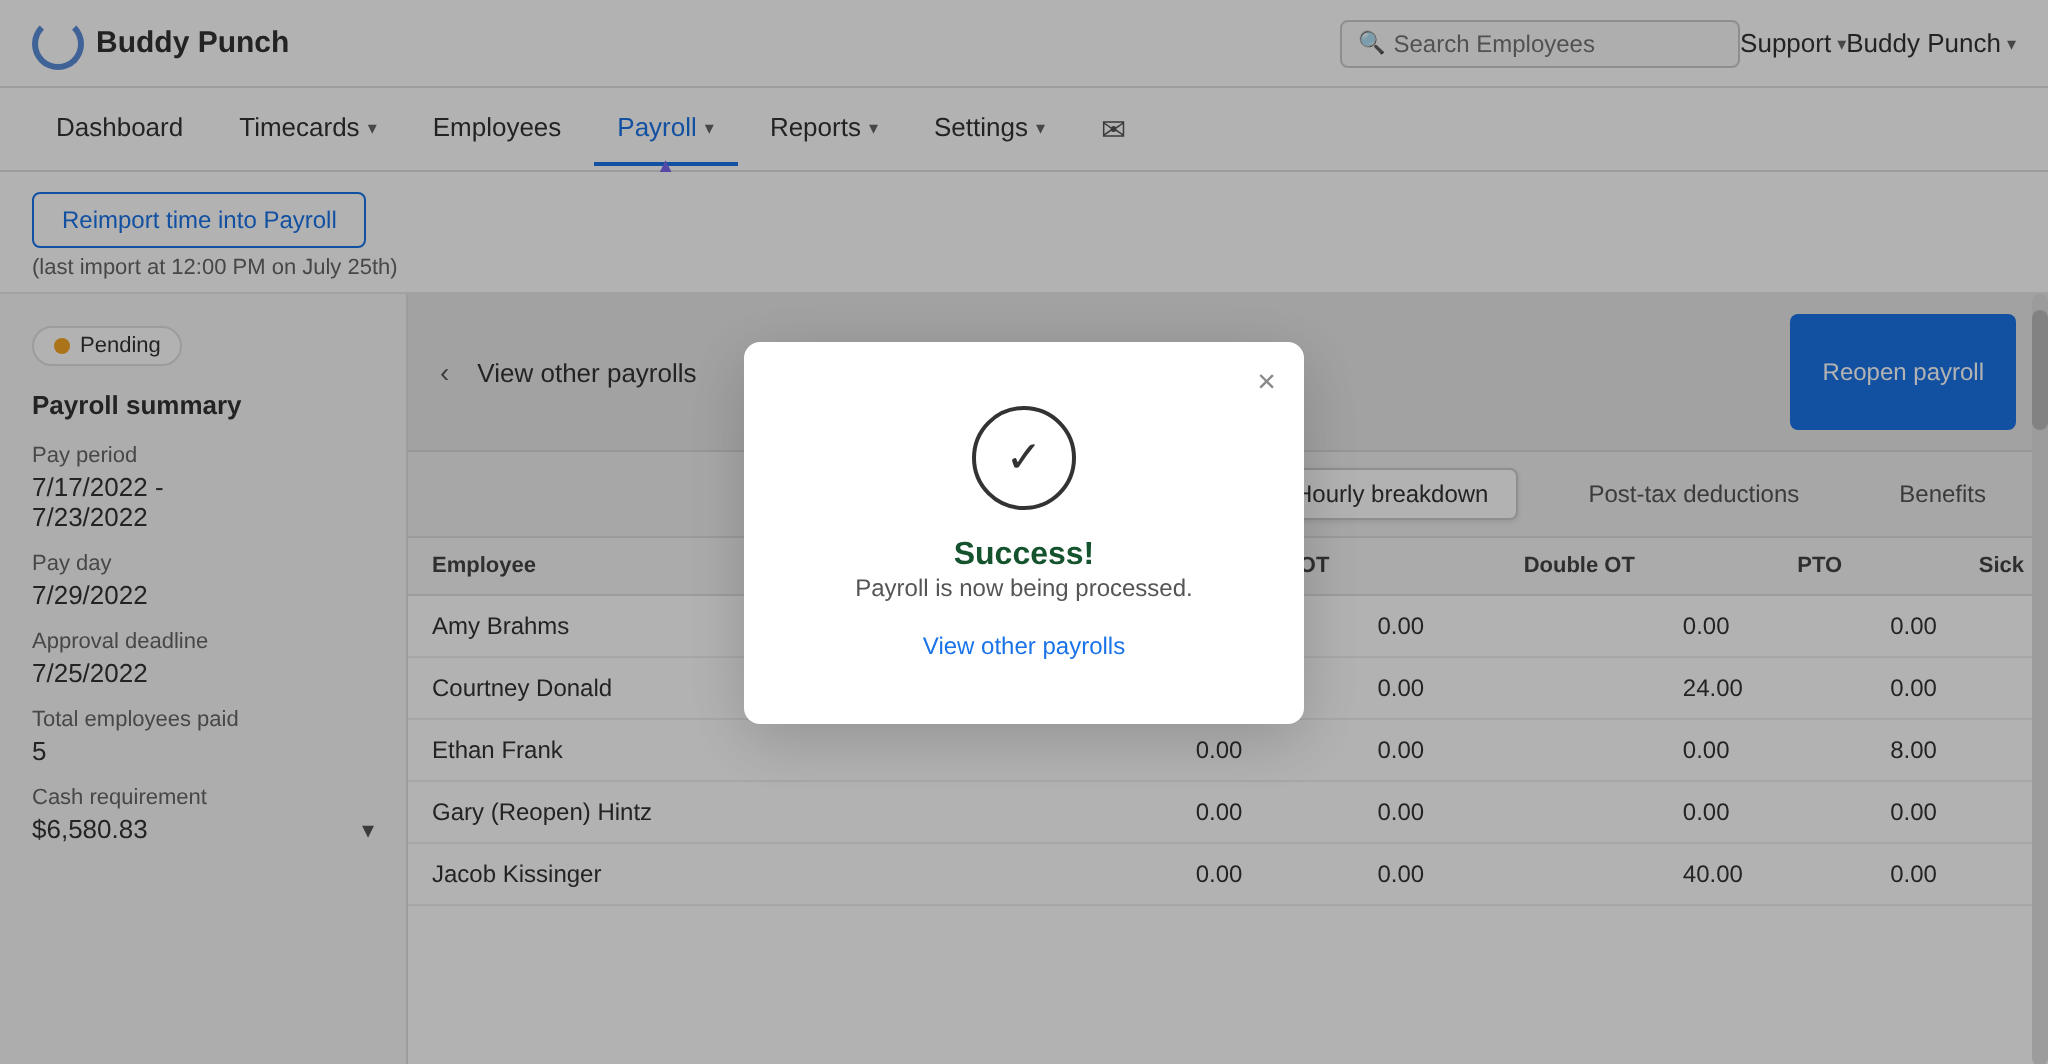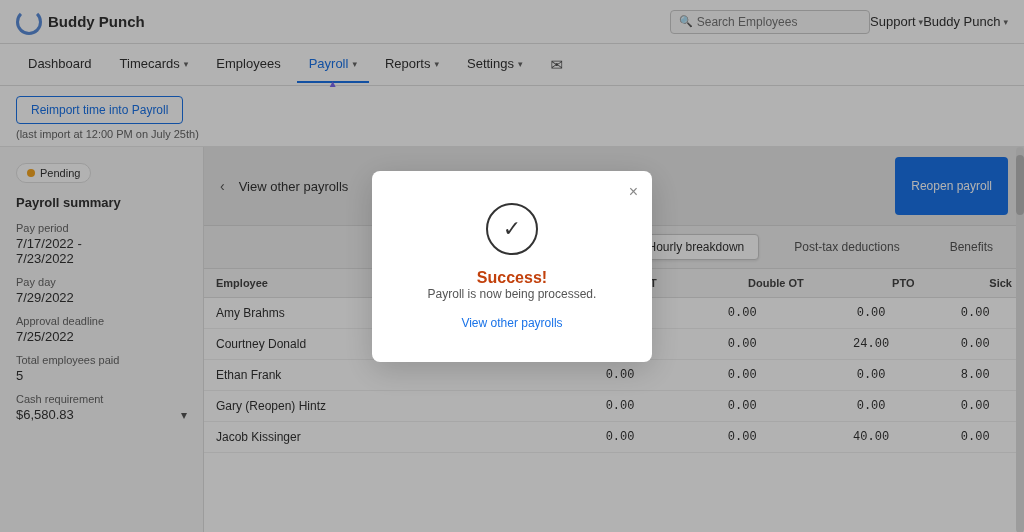--- a/index.html
+++ b/index.html
@@ -60,29 +60,29 @@
     .tab.active { background: #fff; border-color: #ccc; color: #333; font-weight: 500; box-shadow: 0 1px 3px rgba(0,0,0,0.1); }
 
     
     .table-wrapper { background: #fff; overflow: auto; height: calc(100% - 42px - 40px); }
     table { width: 100%; border-collapse: collapse; font-size: 12px; }
     thead tr { background: #f5f5f5; border-bottom: 1px solid #e0e0e0; }
     thead th { padding: 8px 12px; text-align: left; font-weight: 600; color: #444; font-size: 11px; }
     thead th:not(:first-child) { text-align: right; }
     tbody tr { border-bottom: 1px solid #f0f0f0; }
     tbody td { padding: 8px 12px; color: #333; }
-    tbody td:not(:first-child) { text-align: center; font-family: Liberation Mono, monospace; }
+    tbody td:not(:first-child) { text-align: left; }
 
     
     .modal-overlay { position: fixed; top: 0; left: 0; width: 100%; height: 100%; background: rgba(0,0,0,0.3); display: flex; align-items: center; justify-content: center; z-index: 100; }
     .modal { background: #fff; border-radius: 8px; padding: 32px 40px; width: 280px; text-align: center; box-shadow: 0 8px 32px rgba(0,0,0,0.18); position: relative; }
     .modal-close { position: absolute; top: 12px; right: 14px; font-size: 16px; color: #888; cursor: pointer; background: none; border: none; }
     .success-circle { width: 52px; height: 52px; border-radius: 50%; border: 2px solid #333; display: flex; align-items: center; justify-content: center; margin: 0 auto 14px; }
     .checkmark { font-size: 22px; color: #333; }
-    .modal-title { font-size: 16px; font-weight: 600; color: #c2410c; margin-bottom: 0; }
+    .modal-title { font-size: 16px; font-weight: 600; color: #14532d; margin-bottom: 0; }
     .modal-subtitle { font-size: 12px; color: #555; margin-bottom: 14px; }
     .modal-link { font-size: 12px; color: #1a73e8; cursor: pointer; text-decoration: none; }
   </style>
 </head>
 <body>
 
 <div class="top-bar">
   <div class="logo">
     <div class="logo-circle"></div>
     <span class="logo-text">Buddy Punch</span>

